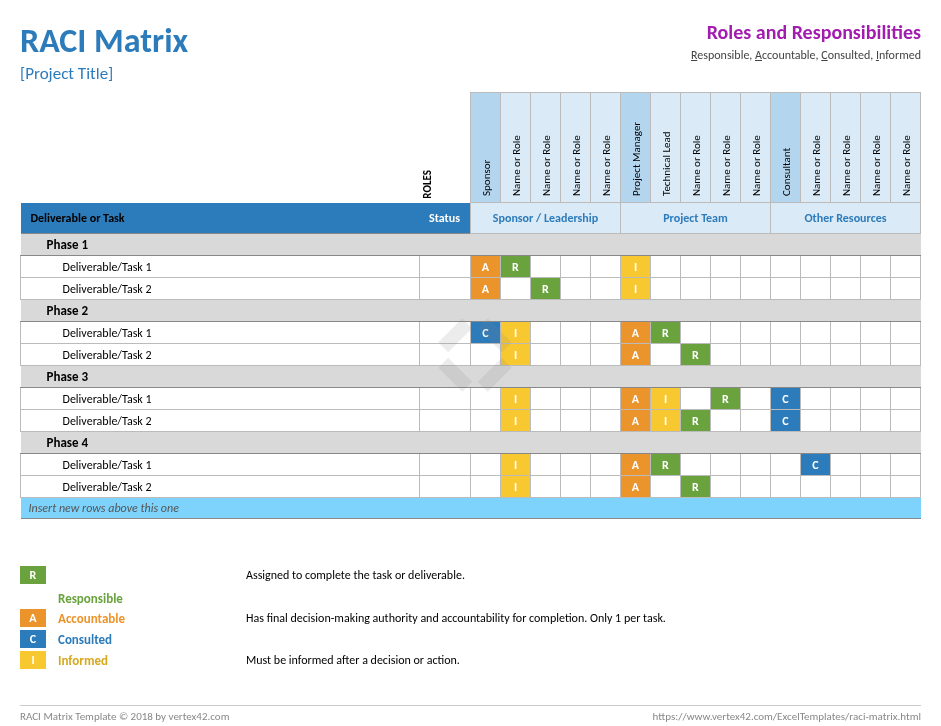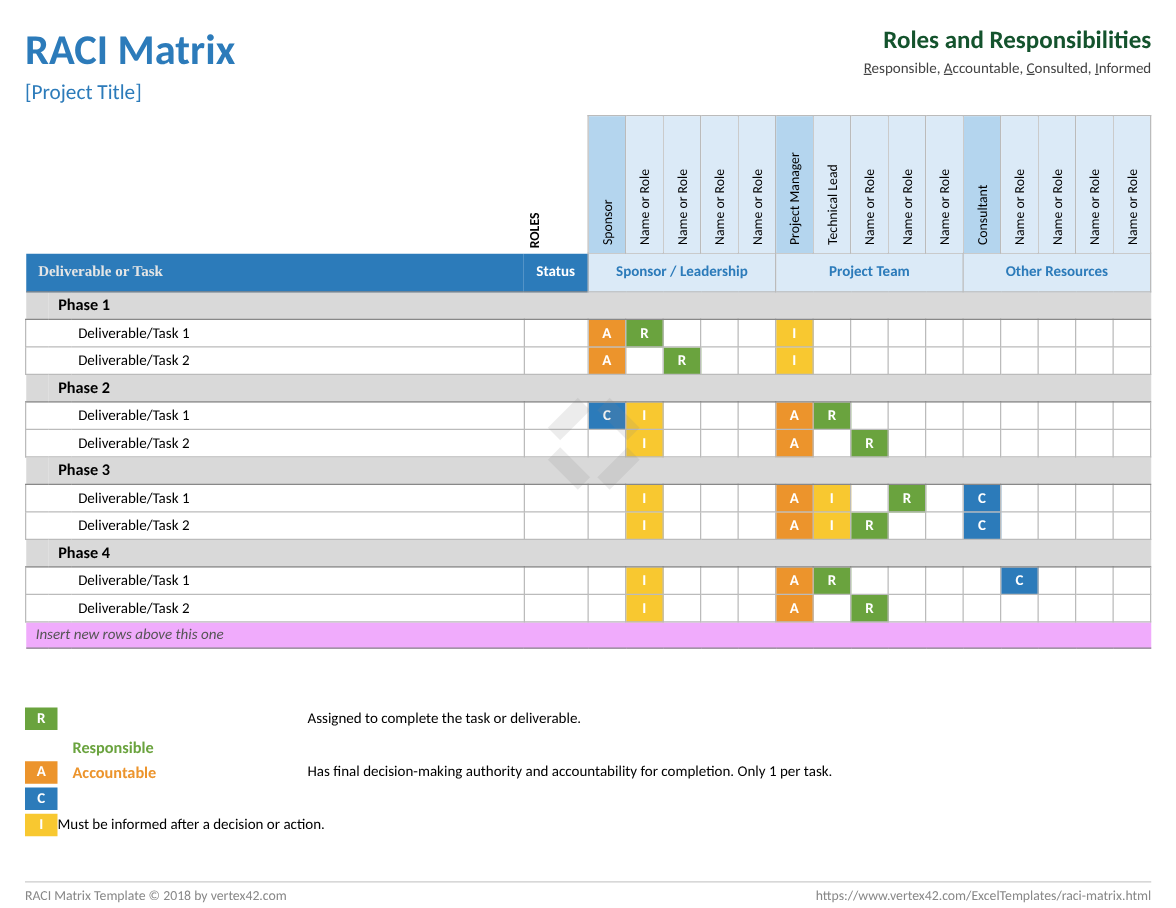--- a/index.html
+++ b/index.html
@@ -8,21 +8,21 @@
     padding: 20px;
     font-family: Calibri, Arial, sans-serif;
     font-size: 12px;
     background: #fff;
     width: 941px;
     color: #000;
   }
   .header { display: flex; justify-content: space-between; align-items: flex-start; margin-bottom: 8px; }
   .title { font-size: 34px; font-weight: bold; color: #2c7bba; }
   .subtitle { font-size: 17px; color: #2c7bba; margin-top: 2px; }
-  .roles-title { font-size: 20px; font-weight: bold; color: #14532d; text-align: right; }
+  .roles-title { font-size: 20px; font-weight: bold; color: #a21caf; text-align: right; }
   .roles-sub { font-size: 12px; color: #444; text-align: center; margin-top: 4px; }
   .roles-sub u { text-decoration: underline; }
 
   table { border-collapse: collapse; width: 100%; margin-top: 4px; }
   td, th { padding: 0; }
 
   .roles-label {
     writing-mode: vertical-rl;
     transform: rotate(180deg);
     text-align: left;
@@ -40,24 +40,23 @@
     text-align: left;
     border: 1px solid #bbb;
     background: #dbeaf7;
     width: 30px;
   }
   .role-head.hl { background: #b4d5ee; }
 
   .band-row td { font-size: 12px; }
   .band-left {
     background: #2c7bba;
-    color: #e5e5e5;
+    color: #000000;
     font-weight: bold;
     padding: 4px 10px;
-    font-family: Liberation Serif, serif;
   }
   .band-left.task { text-align: left; }
   .band-status { background: #2c7bba; color: #fff; font-weight: bold; text-align: right; padding: 4px 10px; }
   .band-group {
     background: #dbeaf7;
     color: #2c7bba;
     font-weight: bold;
     text-align: center;
     border: 1px solid #bbb;
     padding: 8px 2px;
@@ -78,21 +77,21 @@
   }
   .task-row .indent { border-right: none; width: 18px; }
   .task-row .indent2 { border-left: none; border-right: none; width: 18px; }
   .task-row .tname { border-left: none; padding: 2px 6px; }
   .task-row .status { width: 48px; }
   .cell { width: 30px; text-align: center; font-weight: bold; color: #fff; }
   .R { background: #6aa33e; }
   .A { background: #ec942c; }
   .C { background: #2c7bba; }
   .I { background: #f8c830; }
-  .note-row td { background: #f0abfc; font-style: italic; padding: 3px 8px; color: #555; border-top: 1px solid #888; border-bottom: 1px solid #888; }
+  .note-row td { background: #7dd3fc; font-style: italic; padding: 3px 8px; color: #555; border-top: 1px solid #888; border-bottom: 1px solid #888; }
 
   .legend { margin-top: 24px; }
   .legend-row { display: flex; align-items: center; margin-bottom: 3px; }
   .legend-box { width: 26px; height: 18px; color: #fff; text-align: center; font-weight: bold; line-height: 18px; font-size: 12px; }
   .legend-label { width: 200px; padding-left: 12px; font-weight: bold; font-size: 13px; }
   .legend-desc { font-size: 12px; color: #000; }
   .lg-R { color: #6aa33e; margin-top: 48px; }
   .lg-A { color: #ec942c; }
   .lg-C { color: #2c7bba; }
   .lg-I { color: #d8a820; }
@@ -362,23 +361,25 @@
     <div class="legend-label lg-R">Responsible</div>
     <div class="legend-desc">Assigned to complete the task or deliverable.</div>
     </div>
     <div class="legend-row">
       <div class="legend-box A">A</div>
     <div class="legend-label lg-A">Accountable</div>
     <div class="legend-desc">Has final decision-making authority and accountability for completion. Only 1 per task.</div>
     </div>
     <div class="legend-row">
       <div class="legend-box C">C</div>
+    <div class="legend-label lg-C">Consulted</div>
     </div>
     <div class="legend-row">
       <div class="legend-box I">I</div>
+    <div class="legend-label lg-I">Informed</div>
     <div class="legend-desc">Must be informed after a decision or action.</div>
     </div>
   </div>
 
 <div class="footer">
   <div>RACI Matrix Template © 2018 by vertex42.com</div>
   <div>https://www.vertex42.com/ExcelTemplates/raci-matrix.html</div>
 </div>
 
 </body></html>

